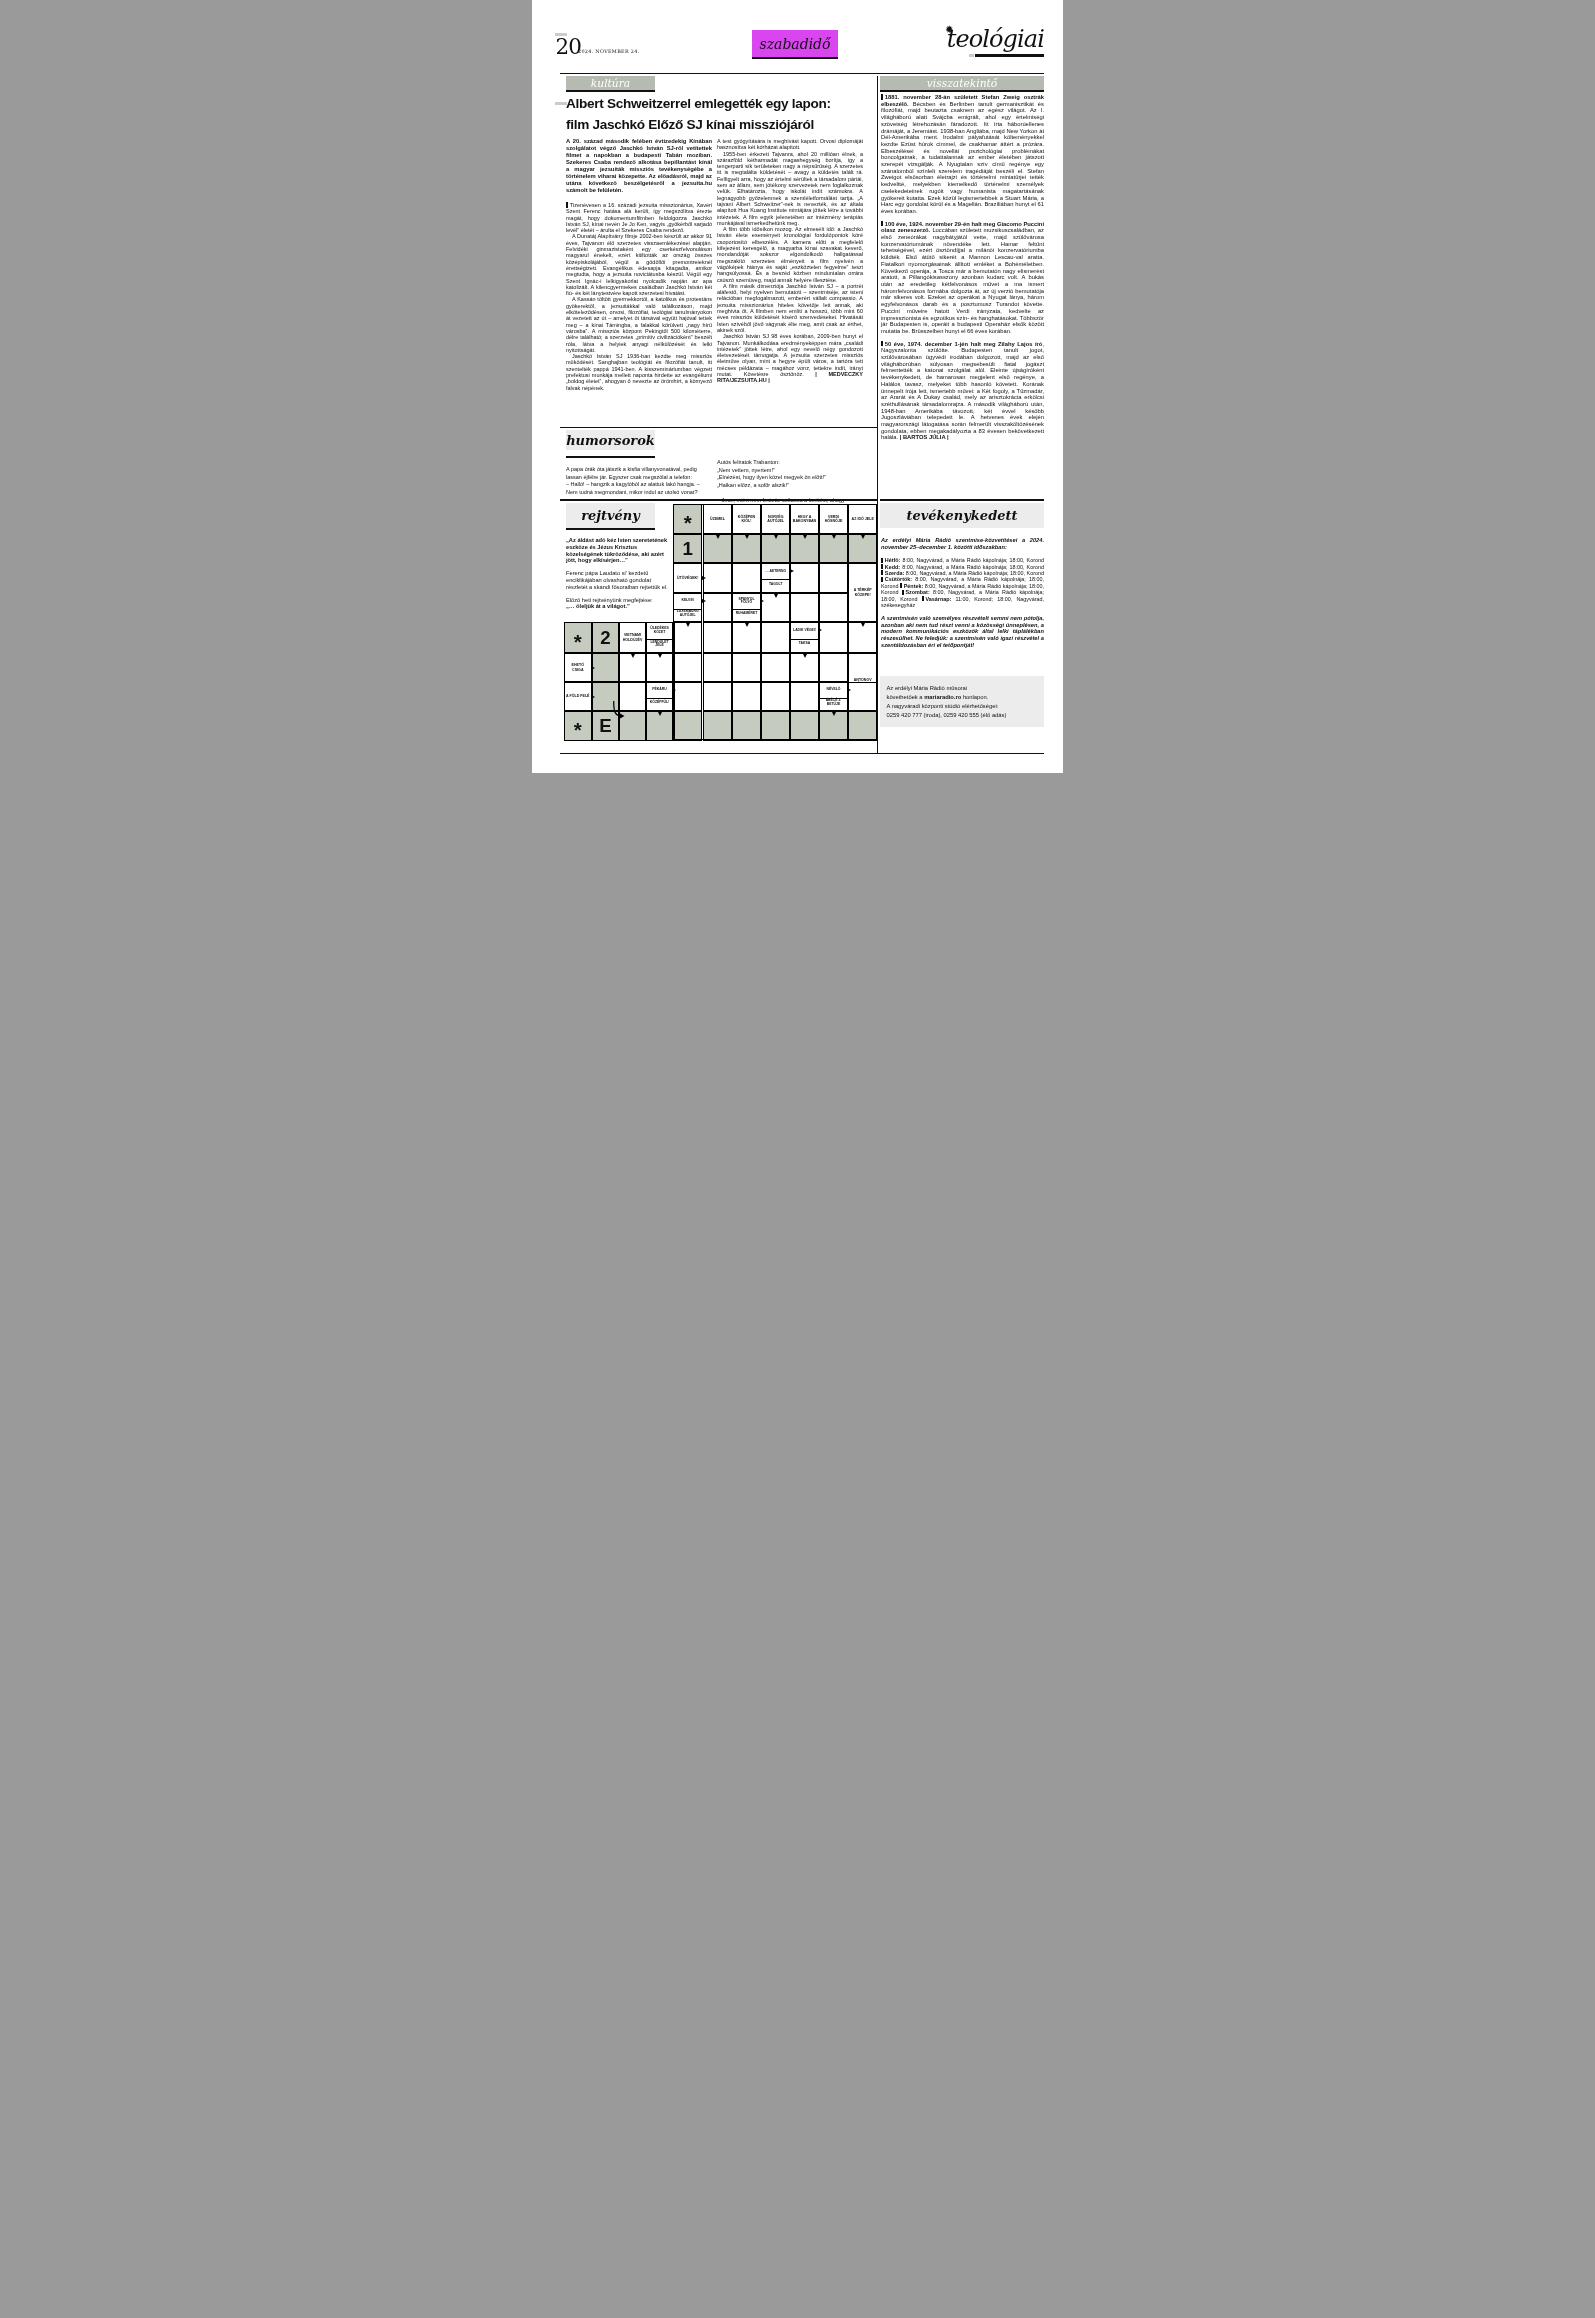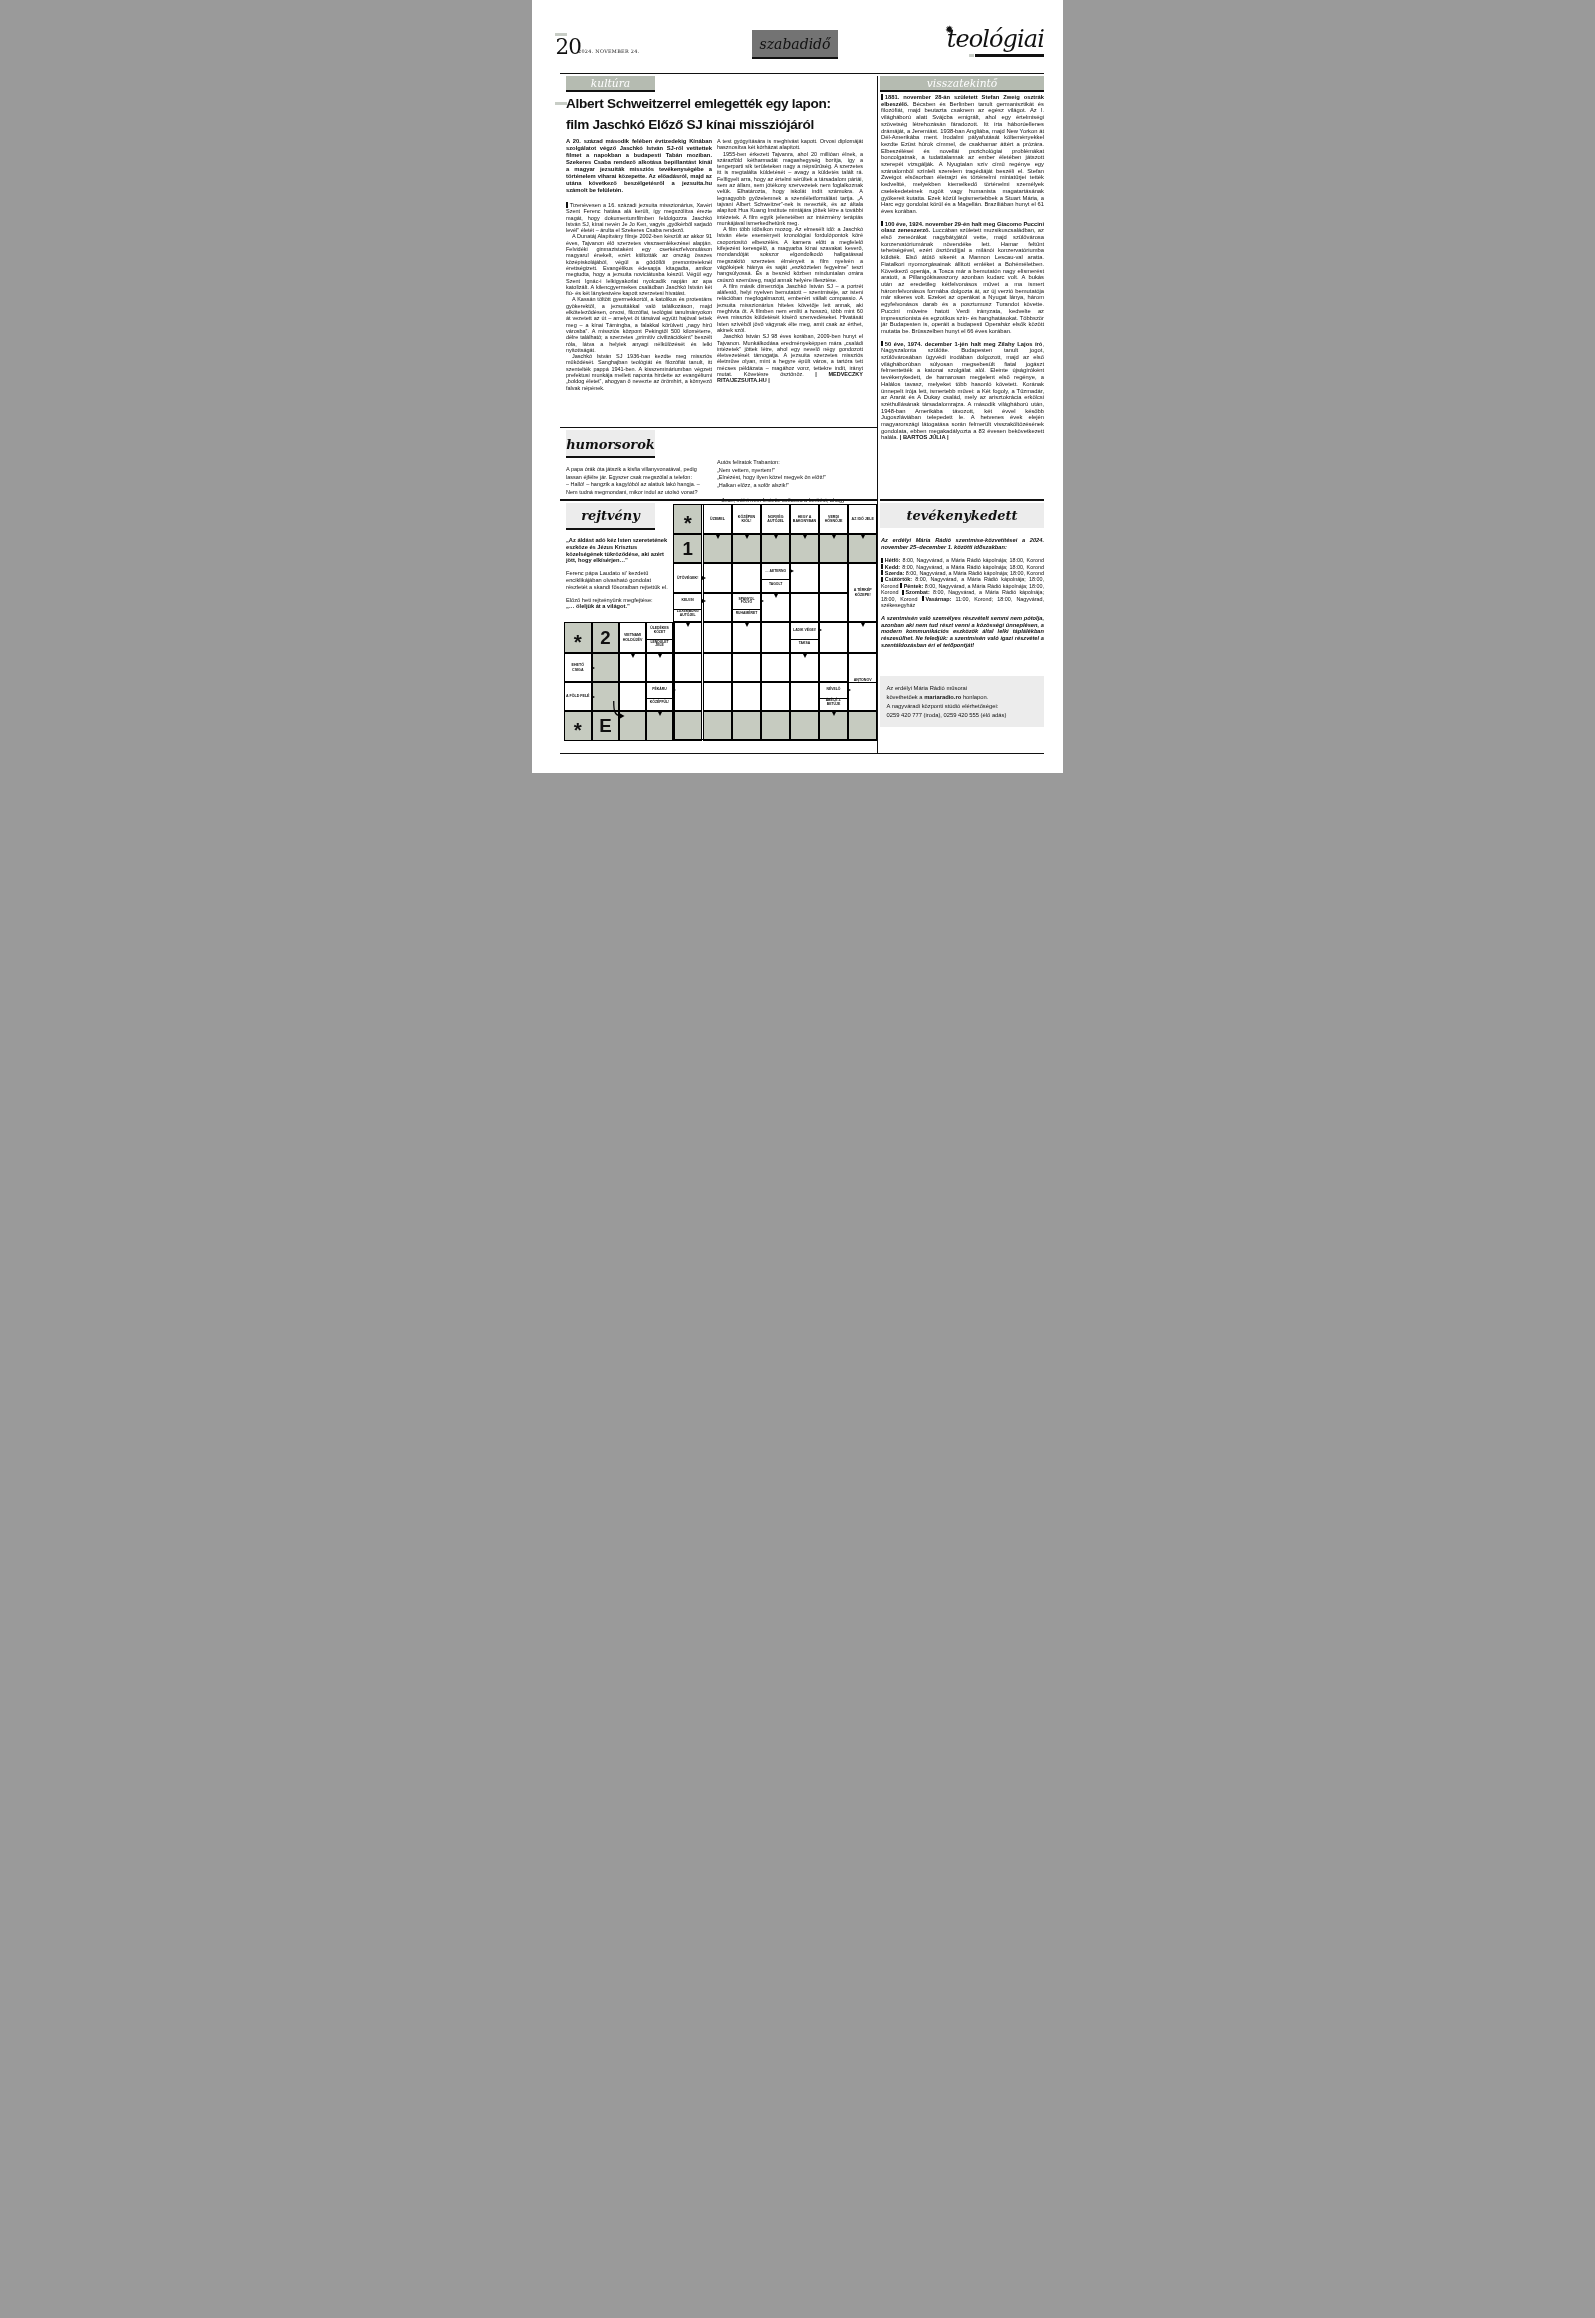--- a/index.html
+++ b/index.html
@@ -6,21 +6,21 @@
   .page{position:relative;width:531px;height:773px;margin:0 auto;background:#fff;
         font-family:"Liberation Sans",sans-serif;color:#111;overflow:hidden;}
   .abs{position:absolute;}
   .serif-i{font-family:"DejaVu Serif",serif;font-style:italic;}
   .grayline{background:#c8cdc6;}
   .blk{background:#111;}
 
   
   .pageno{left:23.4px;top:36px;font-family:"DejaVu Serif",serif;font-size:21.5px;line-height:1;letter-spacing:-0.9px;}
   .date{left:46px;top:48px;font-family:"DejaVu Serif",serif;font-size:4.9px;letter-spacing:0.3px;}
-  .szabadido{left:220px;top:30px;width:86px;height:28.5px;background:#737373;
+  .szabadido{left:220px;top:30px;width:86px;height:28.5px;background:#d946ef;
              display:flex;align-items:center;justify-content:center;font-size:14px;}
   .szab-bar{left:220px;top:57px;width:86px;height:2.3px;}
   .brand{left:393px;top:26px;width:119px;text-align:right;font-size:24px;letter-spacing:-0.9px;line-height:1.1;}
   .star-ic{left:413px;top:23.4px;font-size:10.3px;font-style:normal;}
   .brand-bar{left:443px;top:54px;width:69px;height:2.8px;}
   .brand-sq{left:437px;top:54px;width:4.7px;height:2.8px;}
   .hrule{left:28px;top:73px;width:484px;height:0.9px;}
 
   .tab{height:14px;background:#b5bbb1;color:#fff;display:flex;align-items:center;justify-content:center;font-size:10.7px;}
   .tab-k{left:34px;top:76px;width:89px;}
@@ -39,21 +39,21 @@
   .coltxt p.ind{text-indent:6px;}
   .mk{display:inline-block;width:1.9px;height:5.1px;background:#111;margin-right:1.9px;vertical-align:-0.5px;}
   .byl{font-weight:bold;}
 
   
   .retro{left:349px;top:94px;width:163px;font-size:5.8px;line-height:6.7px;text-align:justify;}
   .retro p{margin:0 0 6px 0;}
 
   
   .humor-rule{left:28px;top:427px;width:317px;height:0.9px;}
-  .humor-label{left:34px;top:430px;width:89px;height:28px;background:#ececec;
+  .humor-label{left:34px;top:430px;width:89px;height:20px;background:#ececec;
                display:flex;align-items:center;justify-content:center;font-size:13px;font-weight:bold;}
   .humor-bar{left:34px;top:456px;width:89px;height:2.3px;}
   .joke{font-size:5.5px;line-height:7.7px;}
   .jokeL{left:34px;top:466px;width:146px;}
   .jokeR{left:185px;top:459px;width:146px;}
   .joke p{margin:0;}
   .joke .gap{height:7.5px;}
 
   
   .pz-rule-l{left:28px;top:499px;width:317px;height:1.9px;}

